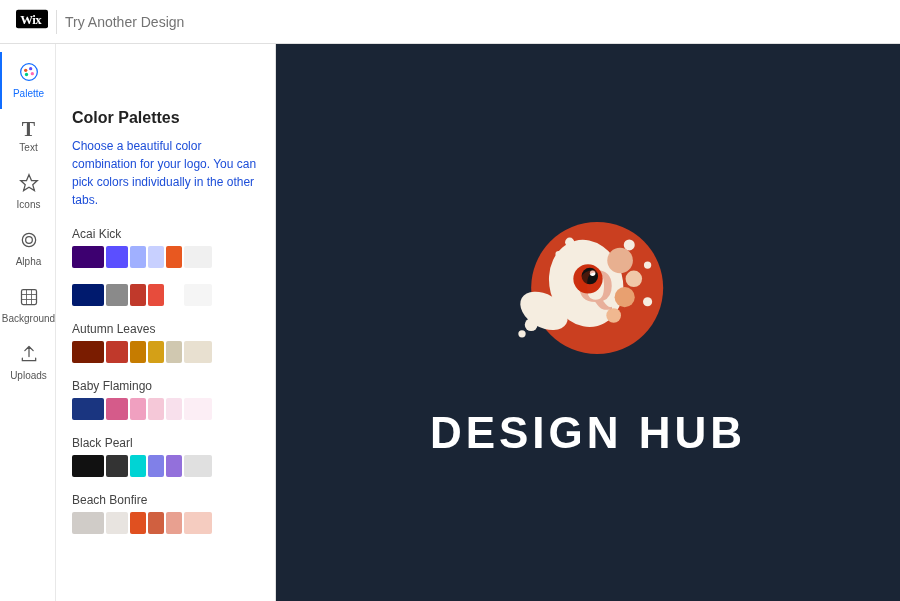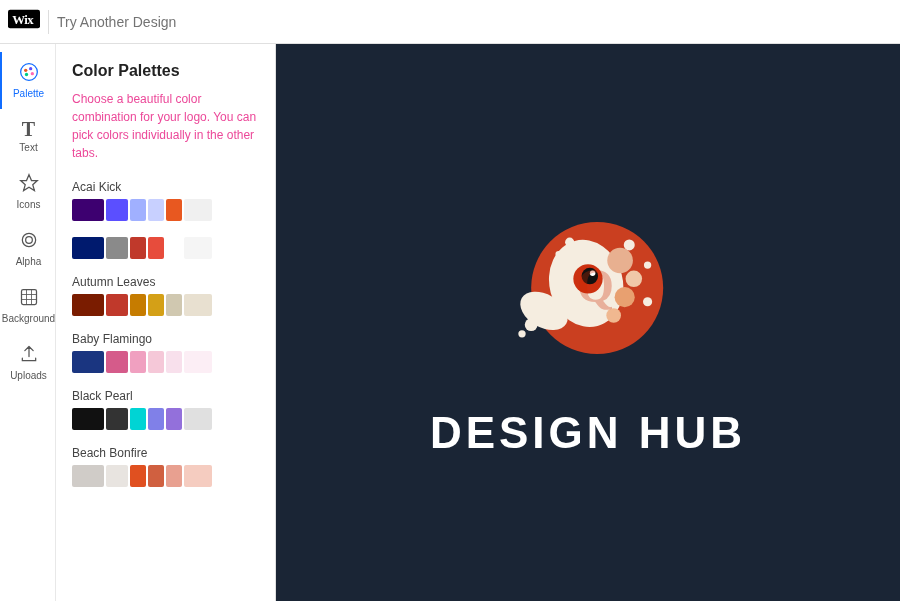--- a/index.html
+++ b/index.html
@@ -5,21 +5,21 @@
     * { box-sizing: border-box; margin: 0; padding: 0; }
     body { font-family: 'Helvetica Neue', Arial, sans-serif; background: #f0f0f0; width: 900px; height: 601px; overflow: hidden; display: flex; flex-direction: column; }
 
     
     .topbar {
       height: 44px;
       background: #fff;
       border-bottom: 1px solid #e0e0e0;
       display: flex;
       align-items: center;
-      padding: 0 8px;
+      padding: 0 16px;
       gap: 8px;
       flex-shrink: 0;
       z-index: 10;
     }
     .wix-logo {
       font-weight: 900;
       font-size: 20px;
       color: #000;
       letter-spacing: -1px;
     }
@@ -93,24 +93,25 @@
     }
     .palette-header {
       padding: 18px 16px 10px 16px;
       flex-shrink: 0;
     }
     .palette-title {
       font-size: 16px;
       font-weight: 600;
       color: #222;
       margin-bottom: 10px;
+      margin-top: 47px;
     }
     .palette-desc {
       font-size: 12px;
-      color: #ec4899;
+      color: #1d4ed8;
       line-height: 1.5;
     }
     .palette-list-wrapper {
       flex: 1;
       overflow-y: scroll;
       overflow-x: hidden;
       padding: 8px 0 8px 16px;
       scrollbar-width: thin;
       scrollbar-color: #116dff #f0f0f0;
       position: relative;

